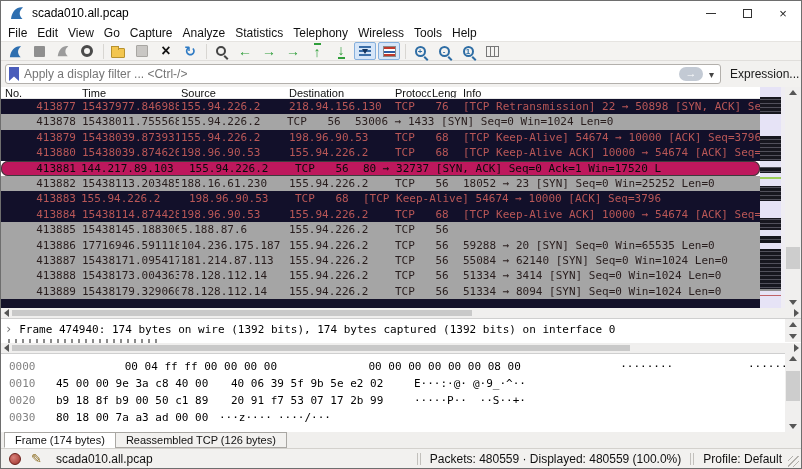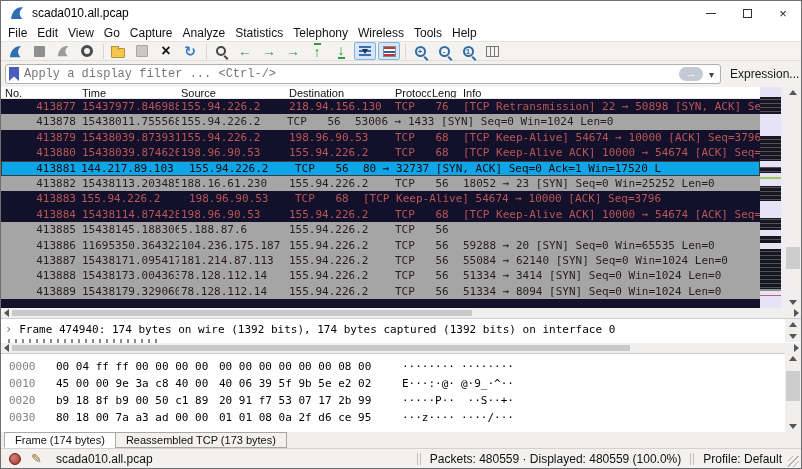--- a/index.html
+++ b/index.html
@@ -41,39 +41,39 @@
   .ic-magz i { font-style:normal; position:absolute; left:0; top:-1px; width:7px; text-align:center; font-size:8px; font-weight:bold; }
   .ic-scroll { position:relative; width:12px; height:11px; background:repeating-linear-gradient(to bottom,#3a6ea8 0 2px,transparent 2px 4px); }
   .ic-scroll::after { content:""; position:absolute; left:3px; top:3px; border-left:3px solid transparent; border-right:3px solid transparent; border-top:5px solid #13335c; }
   .ic-colorize { width:13px; height:11px; border:1px solid #8a8a8a; background:linear-gradient(to bottom,#c0392b 0 2px,#fff 2px 4px,#2e5fa3 4px 6px,#fff 6px 7px,#c0392b 7px 9px,#fff 9px 11px); }
   .ic-cols { width:13px; height:11px; border:1px solid #777; background:repeating-linear-gradient(90deg,transparent 0 3px,#777 3px 4px); }
 
   
   .filterbar { position:absolute; left:0; top:60px; width:800px; height:26px; background:#f2f1ef; display:flex; align-items:center; padding:0 4px; }
   .filter-field { flex:0 0 716px; height:20px; background:#fff; border:1px solid #b3b0ac; border-radius:3px; display:flex; align-items:center; padding:0 3px; }
   .ic-bookmark { width:10px; height:14px; background:#4a5dbb; clip-path:polygon(0 0,100% 0,100% 100%,50% 68%,0 100%); margin-right:5px; }
-  .filter-input { flex:1; border:none; outline:none; font-size:12px; color:#555; background:transparent; font-family:Liberation Mono, monospace; }
+  .filter-input { flex:1; border:none; outline:none; font-size:12px; color:#555; background:transparent; font-family:Liberation Sans, sans-serif; }
   .apply-btn { width:24px; height:14px; background:#c3cad4; border-radius:7px; color:#fff; font-weight:bold; font-size:11px; line-height:13px; text-align:center; margin-right:3px; }
   .caret { font-size:10px; color:#444; padding:0 3px; }
   .expr-btn { font-size:12px; color:#1a1a1a; padding:0 9px; }
 
   
   .mono { font-family:"DejaVu Sans Mono","Liberation Mono",monospace; }
   .phead { position:absolute; left:0; top:86px; width:759px; height:12px; background:#fff; display:flex; font-size:11px; color:#111; border-bottom:1px solid #e8e8e8; }
   .phead span { overflow:hidden; white-space:nowrap; }
   .hc0 { width:78px; padding-left:4px; } .hc1 { width:100px; padding-left:3px; } .hc2 { width:108px; padding-left:2px; }
   .hc3 { width:106px; padding-left:2px; } .hc4 { width:38px; padding-left:2px; } .hc5 { width:26px; padding-left:1px; } .hc6 { flex:1; padding-left:6px; }
   .rows { position:absolute; left:0; top:98px; width:759px; height:201px; overflow:hidden; }
   .prow { display:flex; height:15.4px; line-height:15.4px; font-size:11px; white-space:pre; }
   .prow span { overflow:hidden; }
   .cno { width:78px; text-align:right; padding-right:3px; } .ct { width:100px; padding-left:3px; } .cs { width:108px; padding-left:2px; }
   .cd { width:106px; padding-left:2px; } .cp { width:38px; padding-left:2px; } .cl { width:26px; text-align:center; padding-right:4px; } .ci { flex:1; padding-left:6px; }
   .r-bad { background:#12102a; color:#b95757; }
   .r-gray { background:#a5a5a5; color:#281d1d; }
-  .r-sel { background:#0ea5e9; color:#0a0a0a; box-shadow:inset 0 0 0 1px #3c3c3c; }
+  .r-sel { background:#be185d; color:#0a0a0a; box-shadow:inset 0 0 0 1px #3c3c3c;border-radius:7px; }
   .partialrow { position:absolute; left:0; top:298px; width:759px; height:9px; background:#14122a; }
   .minimap { position:absolute; left:759px; top:86px; width:21px; height:221px;
     background-image:
       repeating-linear-gradient(to bottom, rgba(230,227,246,.28) 0 1px, transparent 1px 4px),
       linear-gradient(to bottom,
         #e6e3f6 0 4.5%, #17171f 4.5% 12%, #e6e3f6 12% 22%, #17171f 22% 33.5%,
         #e6e3f6 33.5% 36%, #17171f 36% 39%, #e6e3f6 39% 40.5%, #9ccd5a 40.5% 41.5%,
         #e6e3f6 41.5% 45%, #17171f 45% 51.5%, #e6e3f6 51.5% 59.5%, #17171f 59.5% 64.5%,
         #e6e3f6 64.5% 67.5%, #17171f 67.5% 70.5%, #e6e3f6 70.5% 73.5%, #17171f 73.5% 91.5%,
         #8f8f8f 91.5% 92.5%, #e6e3f6 92.5% 94%, #b03030 94% 94.6%, #e6e3f6 94.6% 100%); }
@@ -97,22 +97,22 @@
   .details { position:absolute; left:0; top:317px; width:800px; height:25px; background:#fff; border-top:1px solid #cfcfcf; overflow:hidden; }
   .dline { position:absolute; left:4px; top:3px; display:flex; align-items:center; font-size:11px; color:#000; white-space:pre; }
   .dchev { color:#707070; font-size:12px; margin-right:7px; }
   .dclip { position:absolute; left:7px; top:20px; width:150px; height:4px;
     background:repeating-linear-gradient(90deg,#8a8a8a 0 2px,transparent 2px 7px); }
   .dvs { position:absolute; left:784px; top:318px; width:16px; height:23px; background:#f0efee; }
 
   
   .hexpane { position:absolute; left:0; top:352px; width:800px; height:79px; background:#fff; border-top:1px solid #cfcfcf; overflow:hidden; }
   .hrow { display:flex; padding-left:8px; height:17px; line-height:17px; font-size:11px; white-space:pre; }
-  .hrow:first-child { margin-top:4px; }
-  .ho { width:47px; color:#828282; } .h1 { width:163px; color:#000; } .h2 { width:183px; color:#000; }
+  .hrow:first-child { margin-top:4px;justify-content:space-between; }
+  .ho { width:47px; color:#828282; } .h1 { width:163px; color:#000; } .h2 { width:183px; color:#000;margin-left:12px; }
   .a1 { width:59px; color:#000; } .a2 { color:#000; }
   .xvs { position:absolute; left:784px; top:352px; width:16px; height:79px; }
 
   
   .tabs { position:absolute; left:0; top:431px; width:800px; height:16px; background:#f0efed; display:flex; align-items:flex-end; padding-left:3px; }
   .tab { font-size:11px; color:#111; padding:0 10px; height:16px; line-height:15px; border:1px solid #a9a7a3; background:#f2f1ef; }
   .tab.active { background:#fff; border-bottom-color:#fff; }
   .tab + .tab { margin-left:-1px; }
 
   
@@ -263,21 +263,21 @@
   <div class="rows mono">
     <div class="prow r-bad"><span class="cno">413877</span><span class="ct">15437977.846988</span><span class="cs">155.94.226.2</span><span class="cd">218.94.156.130</span><span class="cp">TCP</span><span class="cl">76</span><span class="ci">[TCP Retransmission] 22 → 50898 [SYN, ACK] Se</span></div>
     <div class="prow r-gray"><span class="cno">413878</span><span class="ct">15438011.755568</span><span class="cd">155.94.226.2</span><span class="cp">TCP</span><span class="cl">56</span><span class="ci">53006 → 1433 [SYN] Seq=0 Win=1024 Len=0</span></div>
     <div class="prow r-bad"><span class="cno">413879</span><span class="ct">15438039.873931</span><span class="cs">155.94.226.2</span><span class="cd">198.96.90.53</span><span class="cp">TCP</span><span class="cl">68</span><span class="ci">[TCP Keep-Alive] 54674 → 10000 [ACK] Seq=3796</span></div>
     <div class="prow r-bad"><span class="cno">413880</span><span class="ct">15438039.874626</span><span class="cs">198.96.90.53</span><span class="cd">155.94.226.2</span><span class="cp">TCP</span><span class="cl">68</span><span class="ci">[TCP Keep-Alive ACK] 10000 → 54674 [ACK] Seq=</span></div>
     <div class="prow r-sel"><span class="cno">413881</span><span class="cs">144.217.89.103</span><span class="cd">155.94.226.2</span><span class="cp">TCP</span><span class="cl">56</span><span class="ci">80 → 32737 [SYN, ACK] Seq=0 Ack=1 Win=17520 L</span></div>
     <div class="prow r-gray"><span class="cno">413882</span><span class="ct">15438113.203485</span><span class="cs">188.16.61.230</span><span class="cd">155.94.226.2</span><span class="cp">TCP</span><span class="cl">56</span><span class="ci">18052 → 23 [SYN] Seq=0 Win=25252 Len=0</span></div>
     <div class="prow r-bad"><span class="cno">413883</span><span class="cs">155.94.226.2</span><span class="cd">198.96.90.53</span><span class="cp">TCP</span><span class="cl">68</span><span class="ci">[TCP Keep-Alive] 54674 → 10000 [ACK] Seq=3796</span></div>
     <div class="prow r-bad"><span class="cno">413884</span><span class="ct">15438114.874428</span><span class="cs">198.96.90.53</span><span class="cd">155.94.226.2</span><span class="cp">TCP</span><span class="cl">68</span><span class="ci">[TCP Keep-Alive ACK] 10000 → 54674 [ACK] Seq=</span></div>
     <div class="prow r-gray"><span class="cno">413885</span><span class="ct">15438145.188306</span><span class="cs">5.188.87.6</span><span class="cd">155.94.226.2</span><span class="cp">TCP</span><span class="cl">56</span></div>
-    <div class="prow r-gray"><span class="cno">413886</span><span class="ct">11695350.364322</span><span class="cs">104.236.175.187</span><span class="cd">155.94.226.2</span><span class="cp">TCP</span><span class="cl">56</span><span class="ci">59288 → 20 [SYN] Seq=0 Win=65535 Len=0</span></div>
+    <div class="prow r-gray"><span class="cno">413886</span><span class="ct">17716946.591118</span><span class="cs">104.236.175.187</span><span class="cd">155.94.226.2</span><span class="cp">TCP</span><span class="cl">56</span><span class="ci">59288 → 20 [SYN] Seq=0 Win=65535 Len=0</span></div>
     <div class="prow r-gray"><span class="cno">413887</span><span class="ct">15438171.095417</span><span class="cs">181.214.87.113</span><span class="cd">155.94.226.2</span><span class="cp">TCP</span><span class="cl">56</span><span class="ci">55084 → 62140 [SYN] Seq=0 Win=1024 Len=0</span></div>
     <div class="prow r-gray"><span class="cno">413888</span><span class="ct">15438173.004363</span><span class="cs">78.128.112.14</span><span class="cd">155.94.226.2</span><span class="cp">TCP</span><span class="cl">56</span><span class="ci">51334 → 3414 [SYN] Seq=0 Win=1024 Len=0</span></div>
     <div class="prow r-gray"><span class="cno">413889</span><span class="ct">15438179.329060</span><span class="cs">78.128.112.14</span><span class="cd">155.94.226.2</span><span class="cp">TCP</span><span class="cl">56</span><span class="ci">51334 → 8094 [SYN] Seq=0 Win=1024 Len=0</span></div>
   </div>
   <div class="partialrow"></div>
   <div class="minimap"></div>
   <div class="vfill"></div>
 
   <div class="pvscroll sb-track">
     <div class="sb-btn" style="left:0;top:0;width:16px;height:11px;">
@@ -322,35 +322,35 @@
     <div class="thumb-h" style="left:11px;width:618px;"></div>
     <div class="sb-btn" style="right:0;top:0;width:10px;height:10px;">
         <span class="tri tri-right"></span>
       </div>
   </div>
 
   <div class="hexpane mono">
     <div class="hrow"><span class="ho">0000</span><span class="h1">00 04 ff ff 00 00 00 00</span><span class="h2">00 00 00 00 00 00 08 00</span><span class="a1">········</span><span class="a2">········</span></div>
     <div class="hrow"><span class="ho">0010</span><span class="h1">45 00 00 9e 3a c8 40 00</span><span class="h2">40 06 39 5f 9b 5e e2 02</span><span class="a1">E···:·@·</span><span class="a2">@·9_·^··</span></div>
     <div class="hrow"><span class="ho">0020</span><span class="h1">b9 18 8f b9 00 50 c1 89</span><span class="h2">20 91 f7 53 07 17 2b 99</span><span class="a1">·····P··</span><span class="a2"> ··S··+·</span></div>
-    <div class="hrow"><span class="ho">0030</span><span class="h1">80 18 00 7a a3 ad 00 00</span><span class="h2">01 01 08 0a 2f d6 ce 95</span><span class="a1">···z····</span><span class="a2">····/···</span></div>
+    <div class="hrow"><span class="ho">0030</span><span class="h1">80 18 00 7a a3 ad 00 00</span><span class="a1">···z····</span><span class="a2">····/···</span></div>
   </div>
   <div class="xvs sb-track">
     <div class="sb-btn" style="left:0;top:0;width:16px;height:11px;">
         <span class="tri tri-up"></span>
       </div>
     <div class="thumb-v" style="top:18px;height:30px;"></div>
     <div class="sb-btn" style="left:0;bottom:0;width:16px;height:11px;">
         <span class="tri tri-down"></span>
       </div>
   </div>
 
   <div class="tabs">
     <span class="tab active">Frame (174 bytes)</span>
-    <span class="tab">Reassembled TCP (173 bytes)</span>
+    <span class="tab">Reassembled TCP (126 bytes)</span>
   </div>
 
   <div class="statusbar">
     <span class="expert-dot"></span>
     <span class="pencil">✎</span>
     <span class="sb-file">scada010.all.pcap</span>
     <div class="sb-right">
       <span class="ssep">
           <i></i>
           <i></i>

